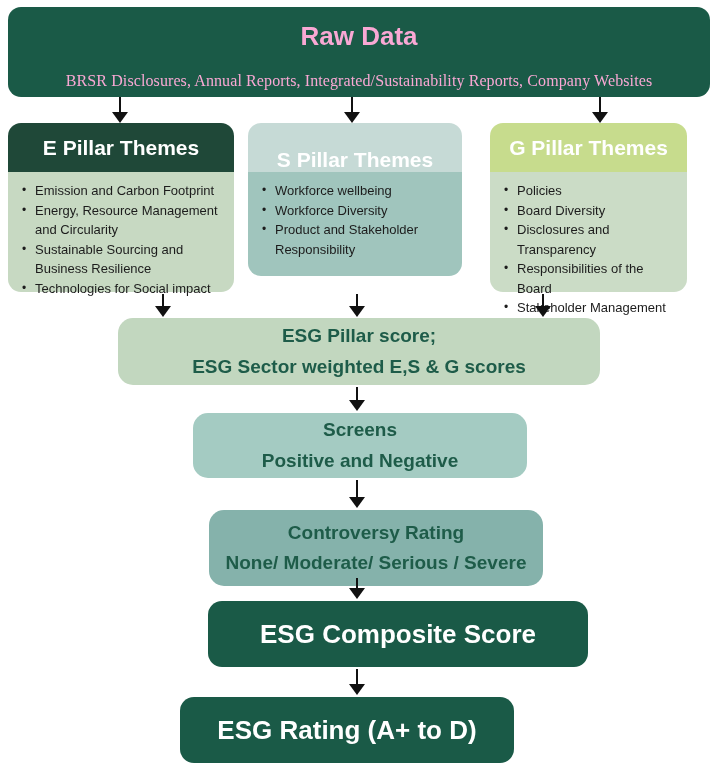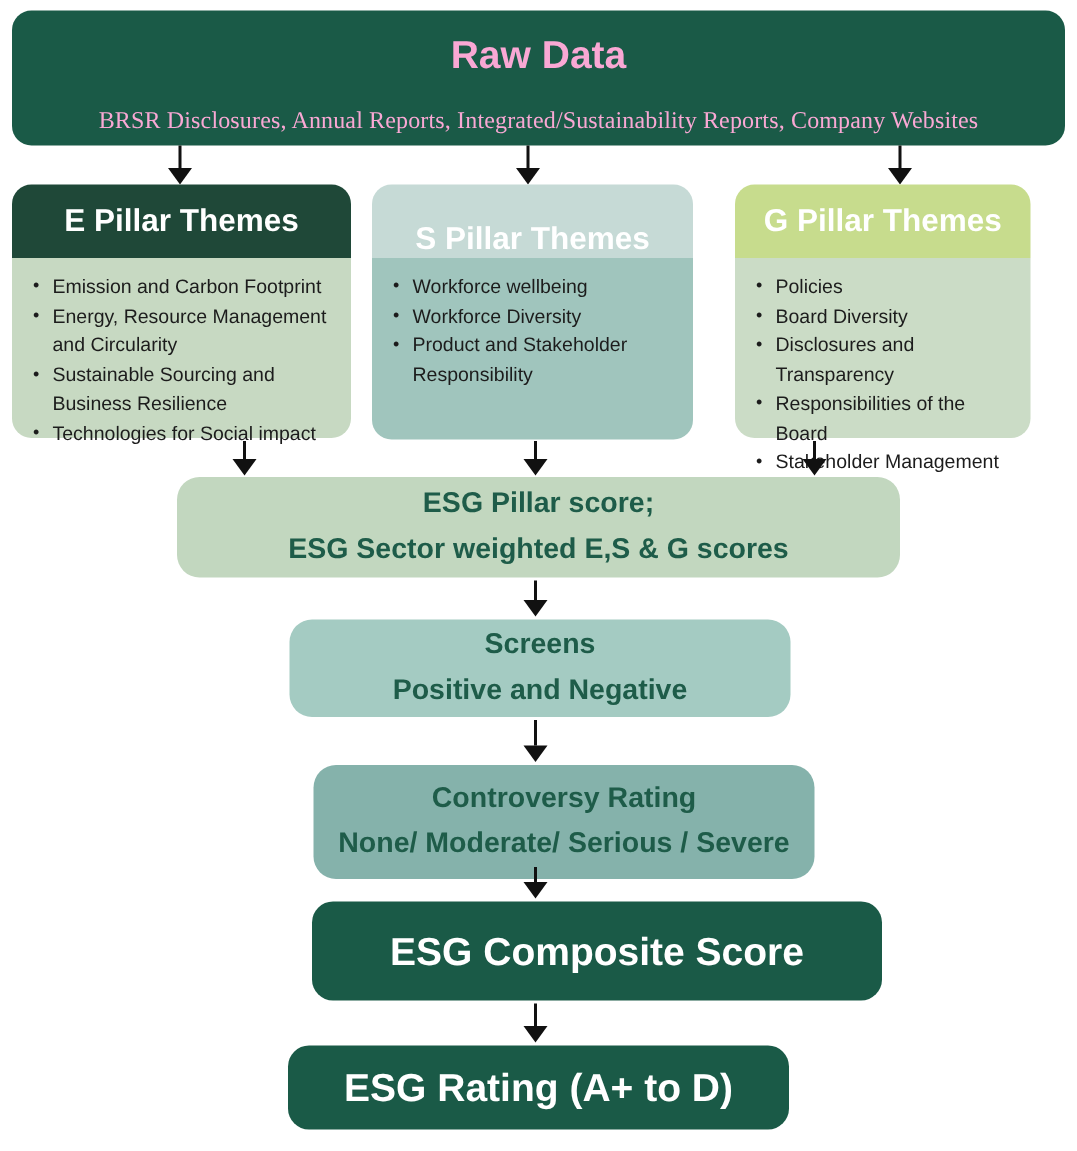--- a/index.html
+++ b/index.html
@@ -67,21 +67,21 @@
   .pillar ul { list-style: none; }
   .pillar li { position: relative; padding-left: 17px; }
   .pillar li::before {
     content: "•"; position: absolute; left: 4px; top: 0px; font-size: 12px;
   }
   .pillar-e { left: 8px;  width: 226px; height: 175px; }
   .pillar-e .header { background: var(--forest-header); }
   .pillar-e .body   { background: var(--sage-body); height: 120px; }
   .pillar-s { left: 248px; width: 214px; height: 170px; }
   .pillar-s .header { background: var(--s-header); align-items: flex-end; }
-  .pillar-s .body   { background: var(--s-body); height: 121px; }
+  .pillar-s .body   { background: var(--s-body); height: 104px; }
   .pillar-g { left: 490px; width: 197px; height: 169px; }
   .pillar-g .header { background: var(--g-header); }
   .pillar-g .body   { background: var(--g-body); height: 120px; }
 
   
   .flow {
     display: flex; flex-direction: column;
     align-items: center; justify-content: center;
     text-align: center;
     font-weight: bold; color: var(--mid-text);
@@ -93,21 +93,21 @@
   .controversy  { left: 209px; top: 510px; width: 334px; height: 76px; background: var(--controversy-bg); }
 
   
   .dark-flow {
     display: flex; align-items: center; justify-content: center;
     background: var(--dark-green);
     color: #ffffff; font-weight: bold; font-size: 26px;
     border-radius: 14px;
   }
   .composite { left: 208px; top: 601px; width: 380px; height: 66px; }
-  .rating    { left: 192px; top: 697px; width: 334px; height: 56px; }
+  .rating    { left: 180px; top: 697px; width: 334px; height: 66px; }
 </style>
 </head>
 <body>
 
 <div class="canvas">
 
   <div class="box raw-data">
     <div class="title">Raw Data</div>
     <div class="subtitle">BRSR Disclosures, Annual Reports, Integrated/Sustainability Reports, Company Websites</div>
   </div>

